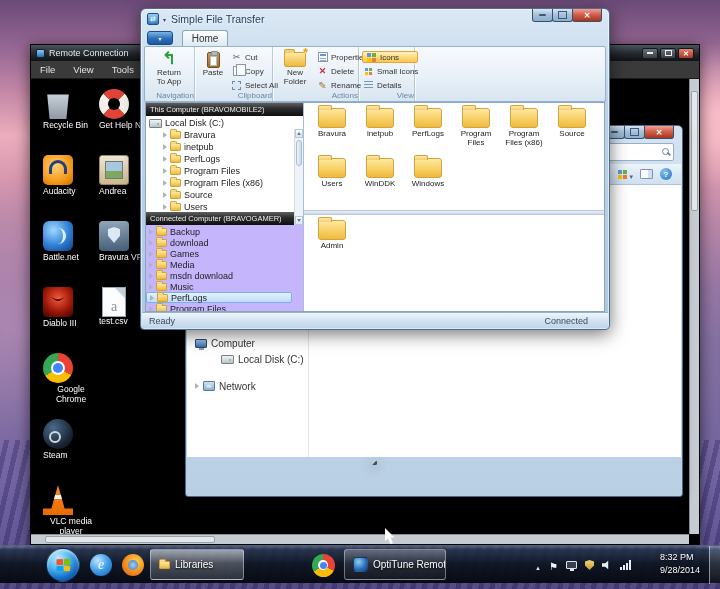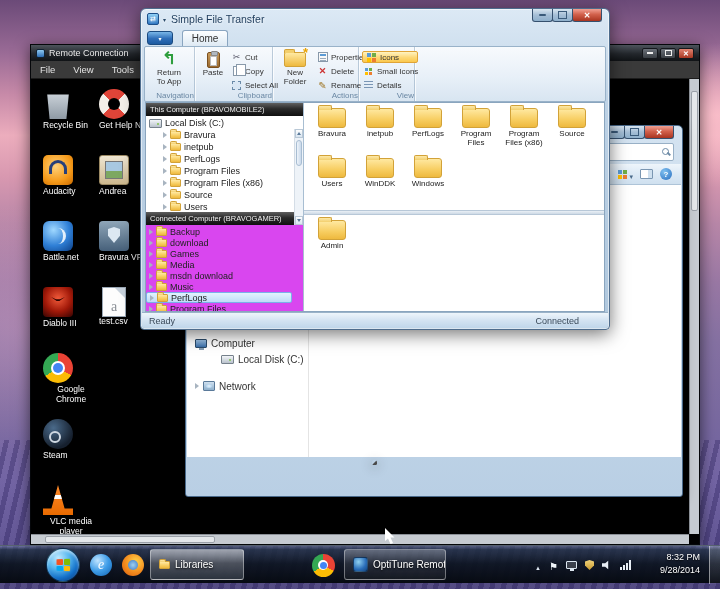--- a/index.html
+++ b/index.html
@@ -179,42 +179,42 @@
 .opt-rows{display:flex;flex-direction:column;gap:2px}
 .hl{background:linear-gradient(#fff3c2,#fdd876 55%,#fbc84e);border:1px solid #e0a437;border-radius:2px;padding:0 3px;margin-left:-1px}
 .cb{width:9px;height:9px;flex:none;background:#fff;border:1px solid #88a6c4;border-radius:1px;position:relative}
 .cb.checked::after{content:"✓";position:absolute;left:0;top:-2px;font-size:9px;font-weight:bold;color:#1f6fd0}
 
 .sft-body{position:absolute;left:4px;right:4px;top:93px;bottom:17px;background:#fff;border:1px solid #8aa5be;display:flex}
 .lpane{width:158px;flex:none;position:relative;border-right:1px solid #a8bed2;display:flex;flex-direction:column;overflow:hidden}
 .theader{height:13px;flex:none;display:flex;align-items:center;padding-left:4px;font-size:7.5px;color:#f0f0f0;
  background:linear-gradient(#5f5f5f,#2a2a2a 45%,#101010)}
 .tree1{height:96px;flex:none;position:relative;background:#fff;padding-top:1px}
-.tree2{flex:1;position:relative;background:#d946ef;padding-top:1px}
+.tree2{flex:1;position:relative;background:#c4b5fd;padding-top:1px}
 .trow{display:flex;align-items:center;gap:3px;height:12px;padding-left:3px;font-size:9px;color:#222;white-space:nowrap;cursor:default;margin-right:11px}
 .tree2 .trow{height:11px}
 .trow.child{padding-left:17px}
 .trow.sel{background:linear-gradient(#e3f2fd,#bfdcf8);border:1px solid #7ab0e8;border-radius:2px}
 .vscroll{position:absolute;right:0;width:9px;background:#eef3f8;border-left:1px solid #d4dde6}
 .vs1{top:13px;height:96px}
 .vs2{top:122px;bottom:0}
 .sbarr{position:absolute;left:0;right:0;height:9px;background:linear-gradient(#fdfefe,#d8e4f0);border:1px solid #b9c8d6;display:flex;align-items:center;justify-content:center}
 .sbarr.up{top:0}.sbarr.dn{bottom:0}
 .sbarr.up::after{content:"";border-left:2.5px solid transparent;border-right:2.5px solid transparent;border-bottom:3px solid #5a7a9a}
 .sbarr.dn::after{content:"";border-left:2.5px solid transparent;border-right:2.5px solid transparent;border-top:3px solid #5a7a9a}
 .sthumb{position:absolute;left:1px;right:1px;top:11px;height:26px;background:linear-gradient(90deg,#eef4fa,#c8d8ea);border:1px solid #a8bdd2;border-radius:3px}
 .rpane{flex:1;position:relative;background:#fff}
 .rtop{position:absolute;left:0;right:0;top:0;height:107px;padding:5px 4px;display:flex;flex-wrap:wrap;align-content:flex-start;overflow:hidden}
 .splitter{position:absolute;left:0;right:0;top:107px;height:5px;background:linear-gradient(#eaf0f6,#cdd9e5);border-top:1px solid #b8c8d8;border-bottom:1px solid #b8c8d8}
 .rbottom{position:absolute;left:0;right:0;top:112px;bottom:0;padding:5px 4px;display:flex;flex-wrap:wrap;align-content:flex-start;overflow:hidden}
 .fitem{width:48px;height:50px;display:flex;flex-direction:column;align-items:center;font-size:8px;color:#222;text-align:center;line-height:1.1;cursor:default}
 .fitem .folder{margin-bottom:2px}
 .sft-status{position:absolute;left:1px;right:1px;bottom:1px;height:16px;display:flex;align-items:center;padding:0 7px;font-size:9px;color:#3a4a5a;
  background:linear-gradient(#eef5fb,#d3e3f2 50%,#bfd6ea);border-top:1px solid #9ab2c8;border-radius:0 0 3px 3px}
-.sft-status .right{margin-left:auto;margin-right:22px}
+.sft-status .right{margin-left:auto;margin-right:13px}
 
 
 .taskbar{position:absolute;left:0;top:545px;width:720px;height:38px;z-index:10;
  background:linear-gradient(180deg,rgba(130,160,190,.38),rgba(34,50,70,.82) 10%,rgba(12,20,32,.94) 48%,rgba(4,8,14,.96));
  border-top:1px solid rgba(185,205,225,.45)}
 .start-orb{position:absolute;left:46px;top:2px;width:34px;height:34px;border-radius:50%;cursor:pointer;
  background:radial-gradient(circle at 35% 28%,#bfe9ff,#58b8ef 35%,#1470c8 65%,#083c80 90%);
  border:1px solid rgba(0,0,0,.55);box-shadow:inset 0 2px 3px rgba(255,255,255,.6);display:flex;align-items:center;justify-content:center}
 .flag{width:14px;height:12px;display:grid;grid-template-columns:1fr 1fr;grid-template-rows:1fr 1fr;gap:1px;transform:perspective(40px) rotateY(-14deg)}
 .flag i{border-radius:1px}
@@ -242,21 +242,21 @@
 .tr-flag::after{content:"⚑";font-size:10px;color:#eef3f8}
 .mon{width:11px;height:8px;border:1px solid #dce6f0;border-radius:1px;background:rgba(255,255,255,.18);position:relative}
 .mon::after{content:"";position:absolute;left:3px;bottom:-3px;width:4px;height:2px;background:#dce6f0}
 .tr-shield{width:9px;height:10px;background:linear-gradient(#f0d27a,#c89a30);clip-path:polygon(0 15%,50% 0,100% 15%,100% 55%,50% 100%,0 55%)}
 .spk{width:10px;height:10px;background:#e8eef5;clip-path:polygon(0 32%,32% 32%,62% 8%,62% 92%,32% 68%,0 68%)}
 .netbars{width:12px;height:10px;background:
  linear-gradient(#e8eef5,#e8eef5) 0 100%/2px 3px no-repeat,
  linear-gradient(#e8eef5,#e8eef5) 3px 100%/2px 5px no-repeat,
  linear-gradient(#e8eef5,#e8eef5) 6px 100%/2px 7px no-repeat,
  linear-gradient(#e8eef5,#e8eef5) 9px 100%/2px 10px no-repeat}
-.clock{position:absolute;right:20px;top:5px;text-align:right;color:#fff;font-size:9px;line-height:1.45;text-shadow:0 1px 2px #000;cursor:default}
+.clock{position:absolute;right:20px;top:5px;text-align:left;color:#fff;font-size:9px;line-height:1.45;text-shadow:0 1px 2px #000;cursor:default}
 .showdesk{position:absolute;right:0;top:0;width:11px;height:38px;border-left:1px solid rgba(255,255,255,.5);
  background:linear-gradient(rgba(255,255,255,.18),rgba(255,255,255,.04))}
 .cursor{position:absolute;left:385px;top:528px;width:11px;height:16px;z-index:99;background:#fff;
  clip-path:polygon(0 0,0 81%,27% 66%,50% 100%,73% 94%,50% 59%,86% 59%);filter:drop-shadow(0 0 1px #000)}
 </style>
 </head>
 <body>
 
 <div class="screen">
 

